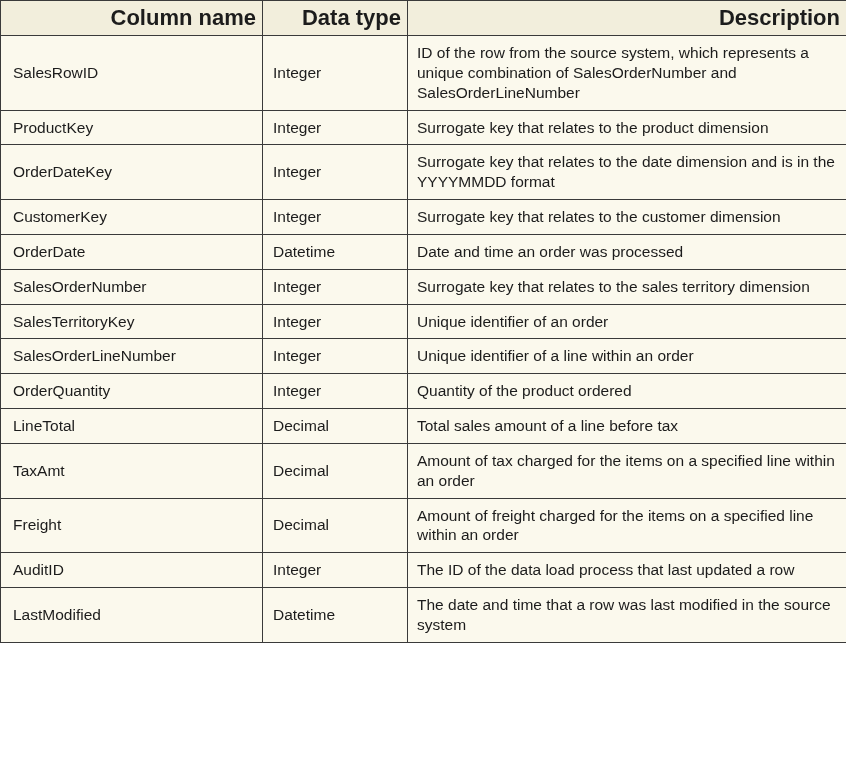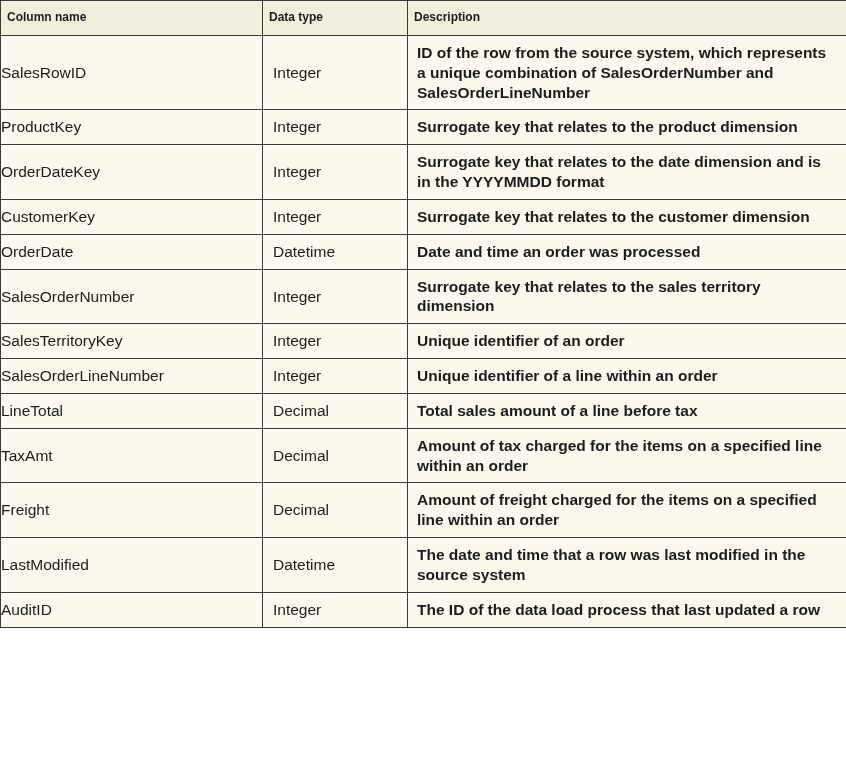--- a/index.html
+++ b/index.html
@@ -31,41 +31,40 @@
 
   table.schema th, table.schema td {
     border: 1px solid #3a3a3a;
     vertical-align: middle;
     font-size: 15.5px;
     color: #1c1c1c;
     line-height: 1.28;
   }
   table.schema thead th {
     background: #f2eedc;
-    text-align: left;
+    text-align: right;
     font-weight: bold;
     height: 28px;
     padding: 3px 6px;
-    font-size: 12px;
+    font-size: 22px;
   }
   table.schema tbody td {
     padding: 7px 8px 7px 10px;
     background: #fbf9ed;
   }
   table.schema tbody td.col-name {
-    padding-left: 0;
+    padding-left: 12px;
     margin-top: 31px;
   }
   table.schema tbody td.col-type {
     padding-left: 10px;
     margin-left: 7px;
   }
   table.schema tbody td.col-desc {
     padding-left: 9px;
-    font-weight: bold;
   }
 </style>
 </head>
 <body>
 
 <div class="sheet">
   <table class="schema">
     <colgroup>
       <col class="c-name">
       <col class="c-type">
@@ -113,39 +112,44 @@
         <td class="col-name">SalesTerritoryKey</td>
         <td class="col-type">Integer</td>
         <td class="col-desc">Unique identifier of an order</td>
       </tr>
       <tr>
         <td class="col-name">SalesOrderLineNumber</td>
         <td class="col-type">Integer</td>
         <td class="col-desc">Unique identifier of a line within an order</td>
       </tr>
       <tr>
+        <td class="col-name">OrderQuantity</td>
+        <td class="col-type">Integer</td>
+        <td class="col-desc">Quantity of the product ordered</td>
+      </tr>
+      <tr>
         <td class="col-name">LineTotal</td>
         <td class="col-type">Decimal</td>
         <td class="col-desc">Total sales amount of a line before tax</td>
       </tr>
       <tr>
         <td class="col-name">TaxAmt</td>
         <td class="col-type">Decimal</td>
         <td class="col-desc">Amount of tax charged for the items on a specified line within an order</td>
       </tr>
       <tr>
         <td class="col-name">Freight</td>
         <td class="col-type">Decimal</td>
         <td class="col-desc">Amount of freight charged for the items on a specified line within an order</td>
       </tr>
       <tr>
+        <td class="col-name">AuditID</td>
+        <td class="col-type">Integer</td>
+        <td class="col-desc">The ID of the data load process that last updated a row</td>
+      </tr>
+      <tr>
         <td class="col-name">LastModified</td>
         <td class="col-type">Datetime</td>
         <td class="col-desc">The date and time that a row was last modified in the source system</td>
-      </tr>
-      <tr>
-        <td class="col-name">AuditID</td>
-        <td class="col-type">Integer</td>
-        <td class="col-desc">The ID of the data load process that last updated a row</td>
       </tr>
     </tbody>
   </table>
 </div>
 
 </body></html>

